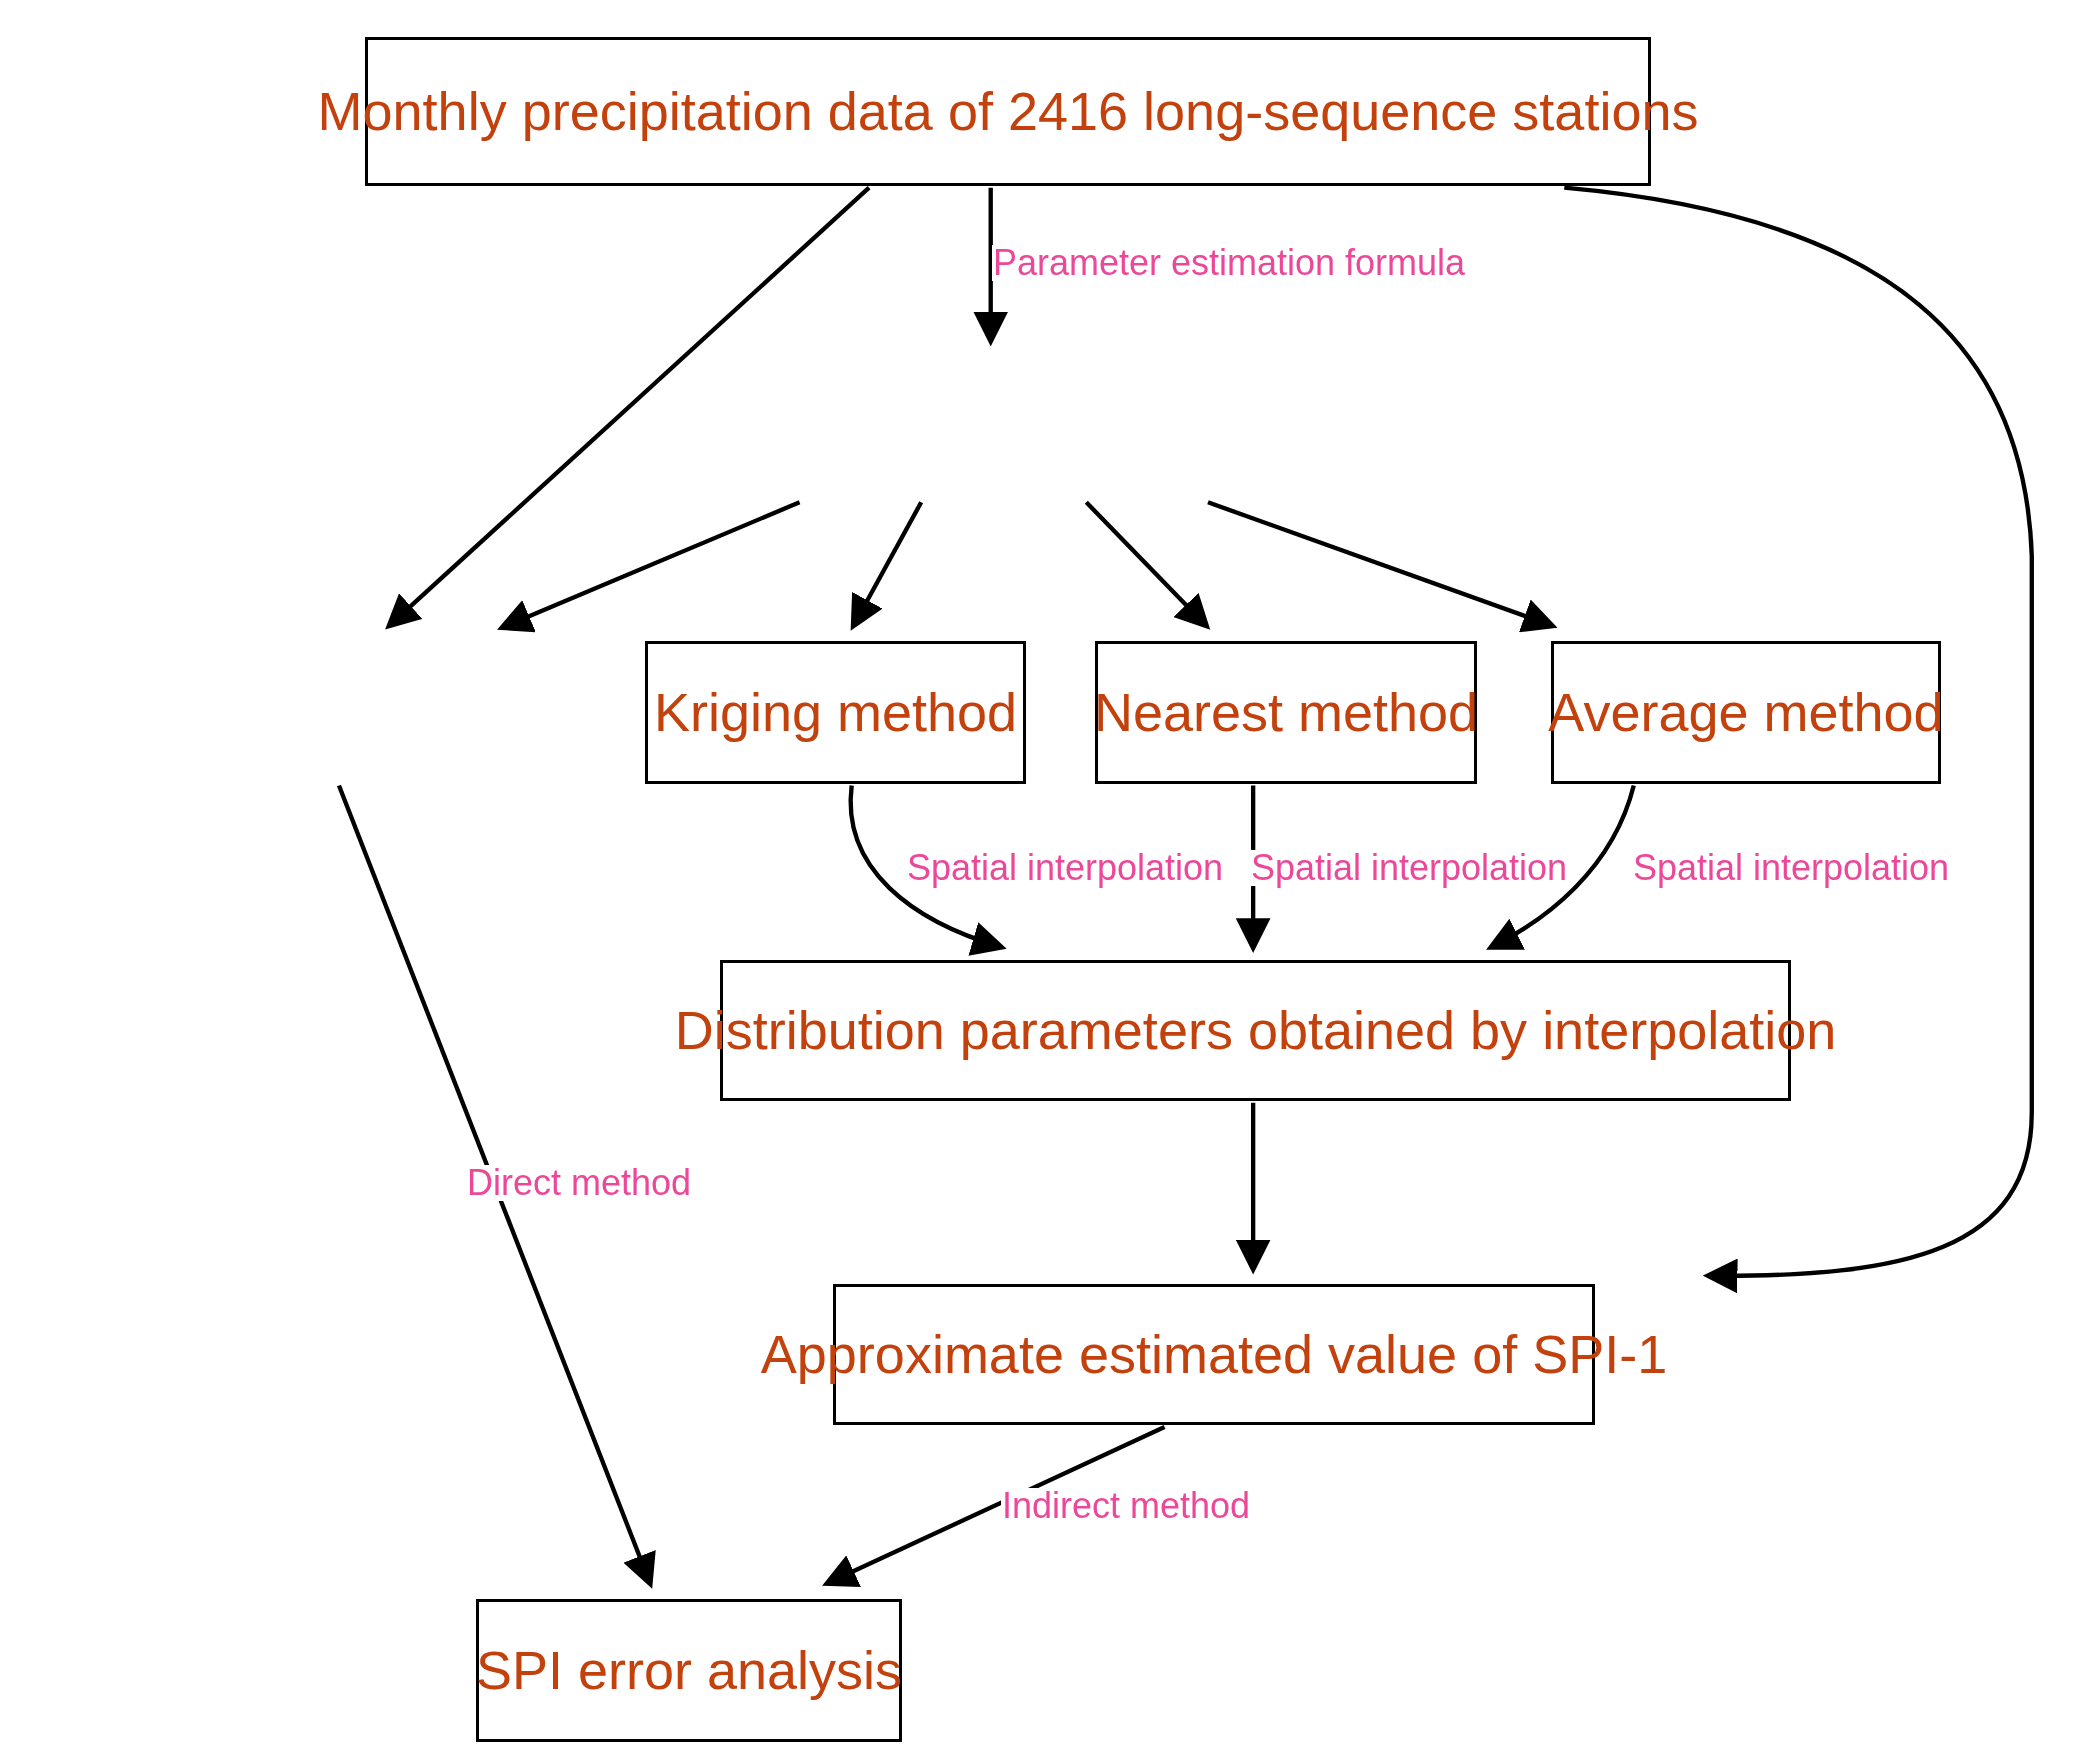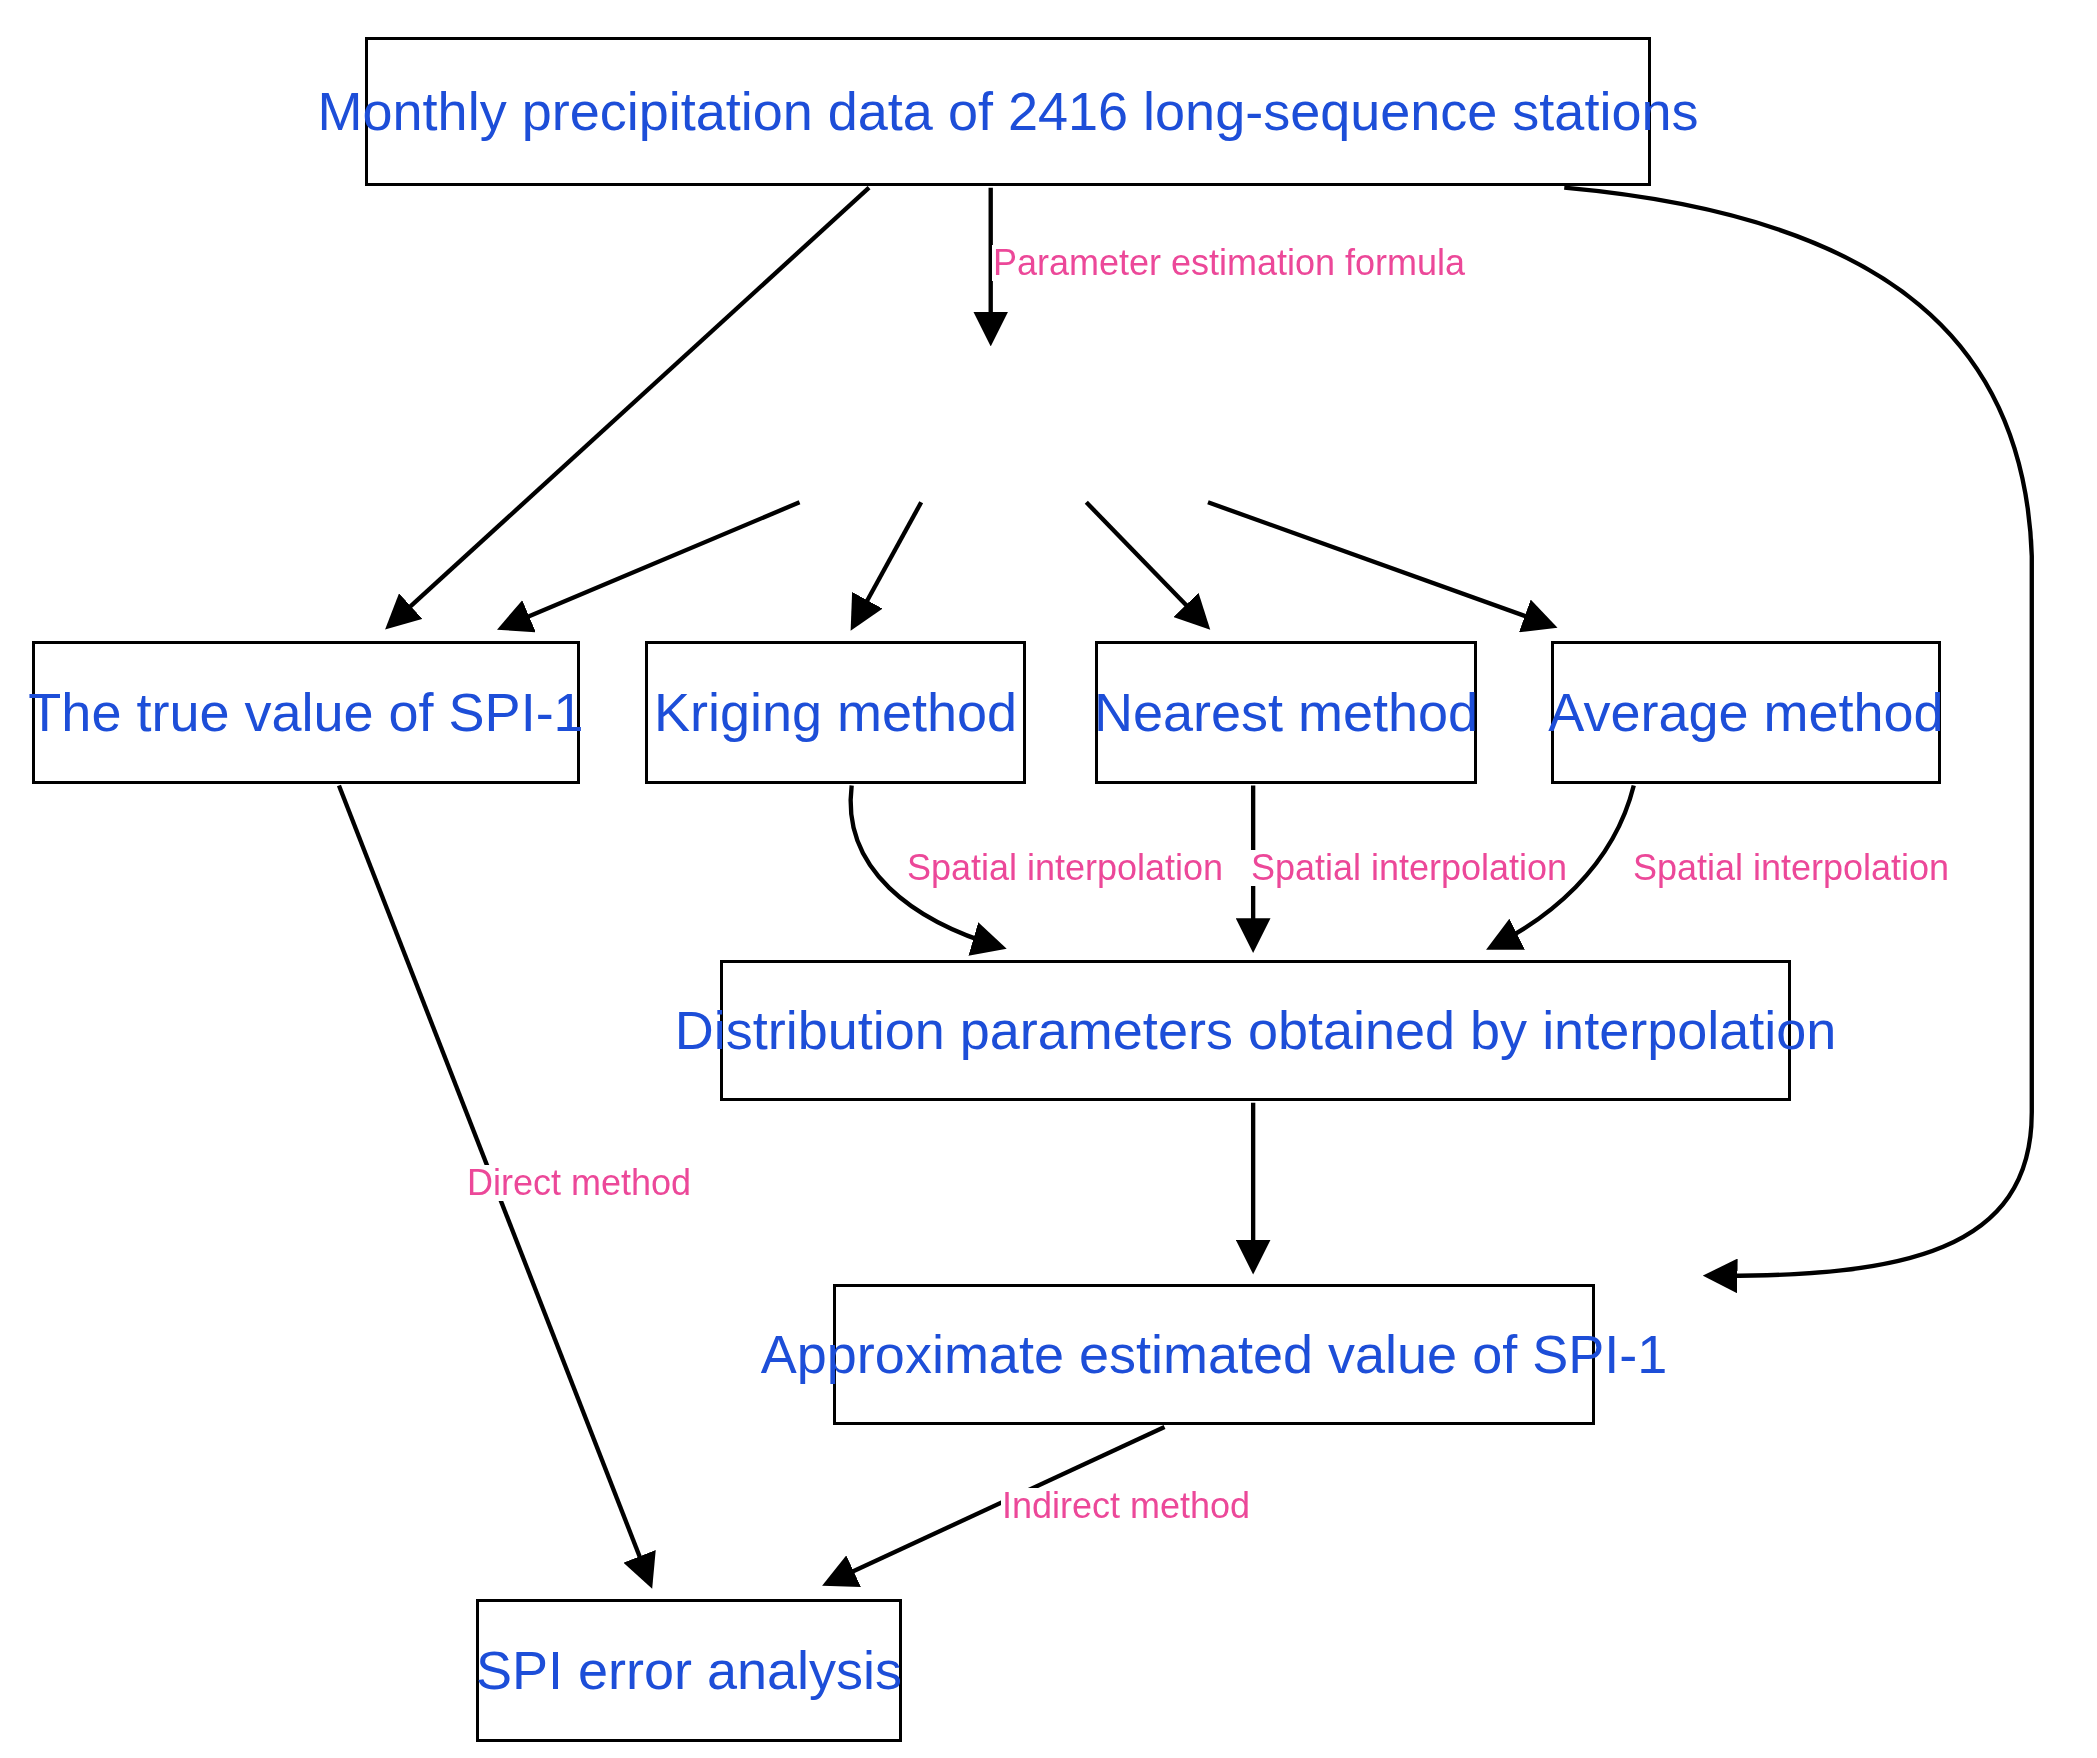--- a/index.html
+++ b/index.html
@@ -27,21 +27,21 @@
     pointer-events: none;
   }
   .node {
     position: absolute;
     box-sizing: border-box;
     border: 3.5px solid #000000;
     background: #ffffff;
     display: flex;
     align-items: center;
     justify-content: center;
-    color: #1d4ed8;
+    color: #c2410c;
     font-family: "Liberation Sans", sans-serif;
     font-weight: 400;
     line-height: 1.1;
     white-space: nowrap;
     z-index: 2;
   }
   .edge-label {
     position: absolute;
     color: #ec4899;
     font-family: "Liberation Sans", sans-serif;
@@ -112,21 +112,20 @@
       <path d="M 390 904 L 748 1822" marker-end="url(#arrow)"></path>
 
       <path d="M 1340 1642 L 952 1822" marker-end="url(#arrow)"></path>
 
     </g>
   </svg>
 
   <div class="node" id="node-source">Monthly precipitation data of 2416 long-sequence stations</div>
 
 
-  <div class="node" id="node-true-spi">The true value of SPI-1</div>
 
   <div class="node" id="node-nearest">Nearest method</div>
 
   <div class="node" id="node-kriging">Kriging method</div>
 
   <div class="node" id="node-average">Average method</div>
 
   <div class="node" id="node-interp-params">Distribution parameters obtained by interpolation</div>
 
   <div class="node" id="node-approx-spi">Approximate estimated value of SPI-1</div>

